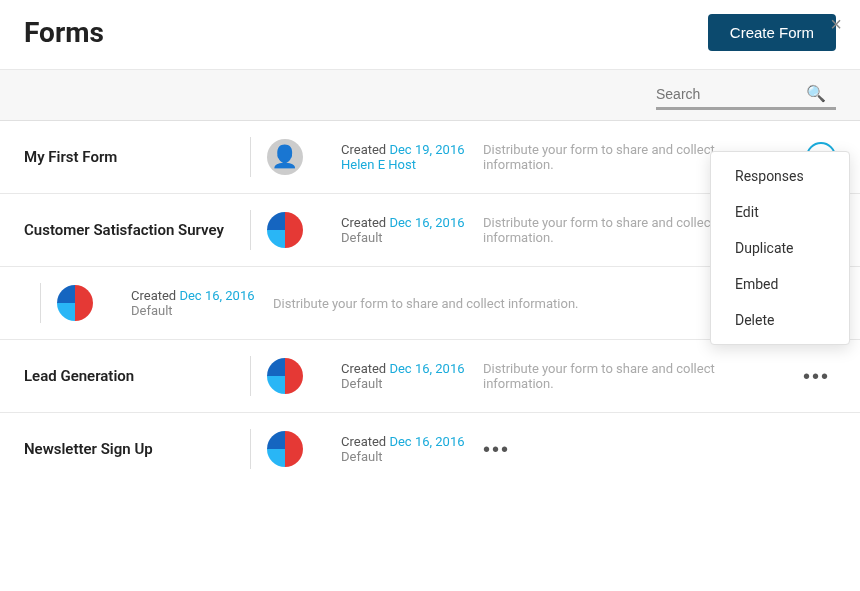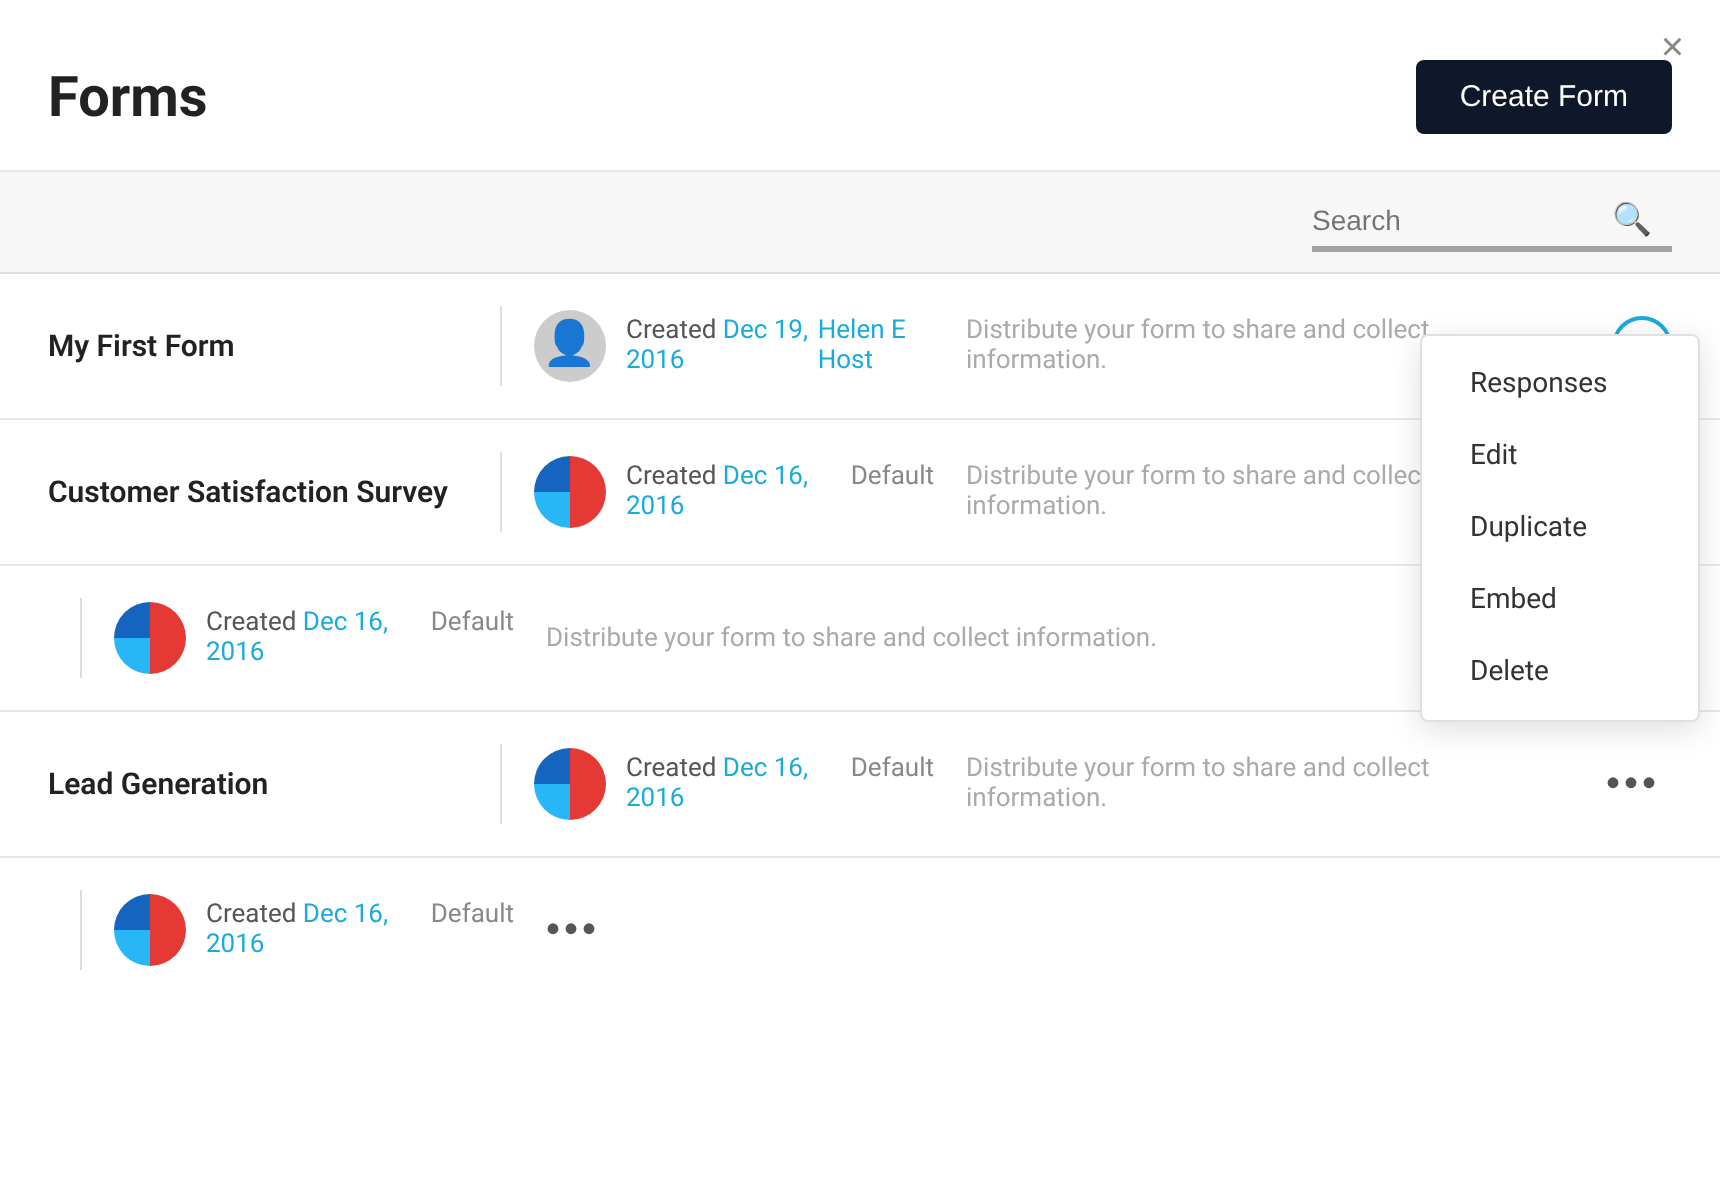--- a/index.html
+++ b/index.html
@@ -10,31 +10,31 @@
       height: 591px;
       overflow: hidden;
       position: relative;
     }
 
     
     .header {
       display: flex;
       align-items: center;
       justify-content: space-between;
-      padding: 30px 24px 18px 24px;
+      padding: 14px 24px 18px 24px;
       background: #fff;
       border-bottom: 1px solid #e8e8e8;
     }
     .header-title {
       font-size: 28px;
       font-weight: 700;
       color: #222;
     }
     .create-form-btn {
-      background: #0f172a;
+      background: #0c4a6e;
       color: #fff;
       border: none;
       border-radius: 4px;
       padding: 10px 22px;
       font-size: 15px;
       cursor: pointer;
       font-weight: 500;
     }
     .close-btn {
       position: absolute;
@@ -130,21 +130,22 @@
     .avatar-pie {
       width: 36px;
       height: 36px;
       border-radius: 50%;
       margin-right: 10px;
       flex-shrink: 0;
       background: conic-gradient(#e53935 0deg 180deg, #29b6f6 180deg 270deg, #1565c0 270deg 360deg);
     }
     .meta-text {
       display: flex;
-      flex-direction: row;
+      flex-direction: column;
+      margin-left: 28px;
     }
     .meta-created {
       font-size: 13px;
       color: #555;
     }
     .meta-created span {
       color: #1aabdb;
     }
     .meta-user {
       font-size: 13px;
@@ -298,20 +299,21 @@
         <span class="meta-default">Default</span>
       </div>
     </div>
     <div class="form-desc">Distribute your form to share and collect information.</div>
     <div class="form-actions">
       <button class="more-btn">•••</button>
     </div>
   </div>
 
   <div class="form-row" style="border-bottom:none;">
+    <div class="form-name">Newsletter Sign Up</div>
     <div class="form-divider"></div>
     <div class="form-meta">
       <div class="avatar-pie"></div>
       <div class="meta-text">
         <span class="meta-created">Created <span>Dec 16, 2016</span></span>
         <span class="meta-default">Default</span>
       </div>
     </div>
     <div class="form-actions">
       <button class="more-btn">•••</button>

